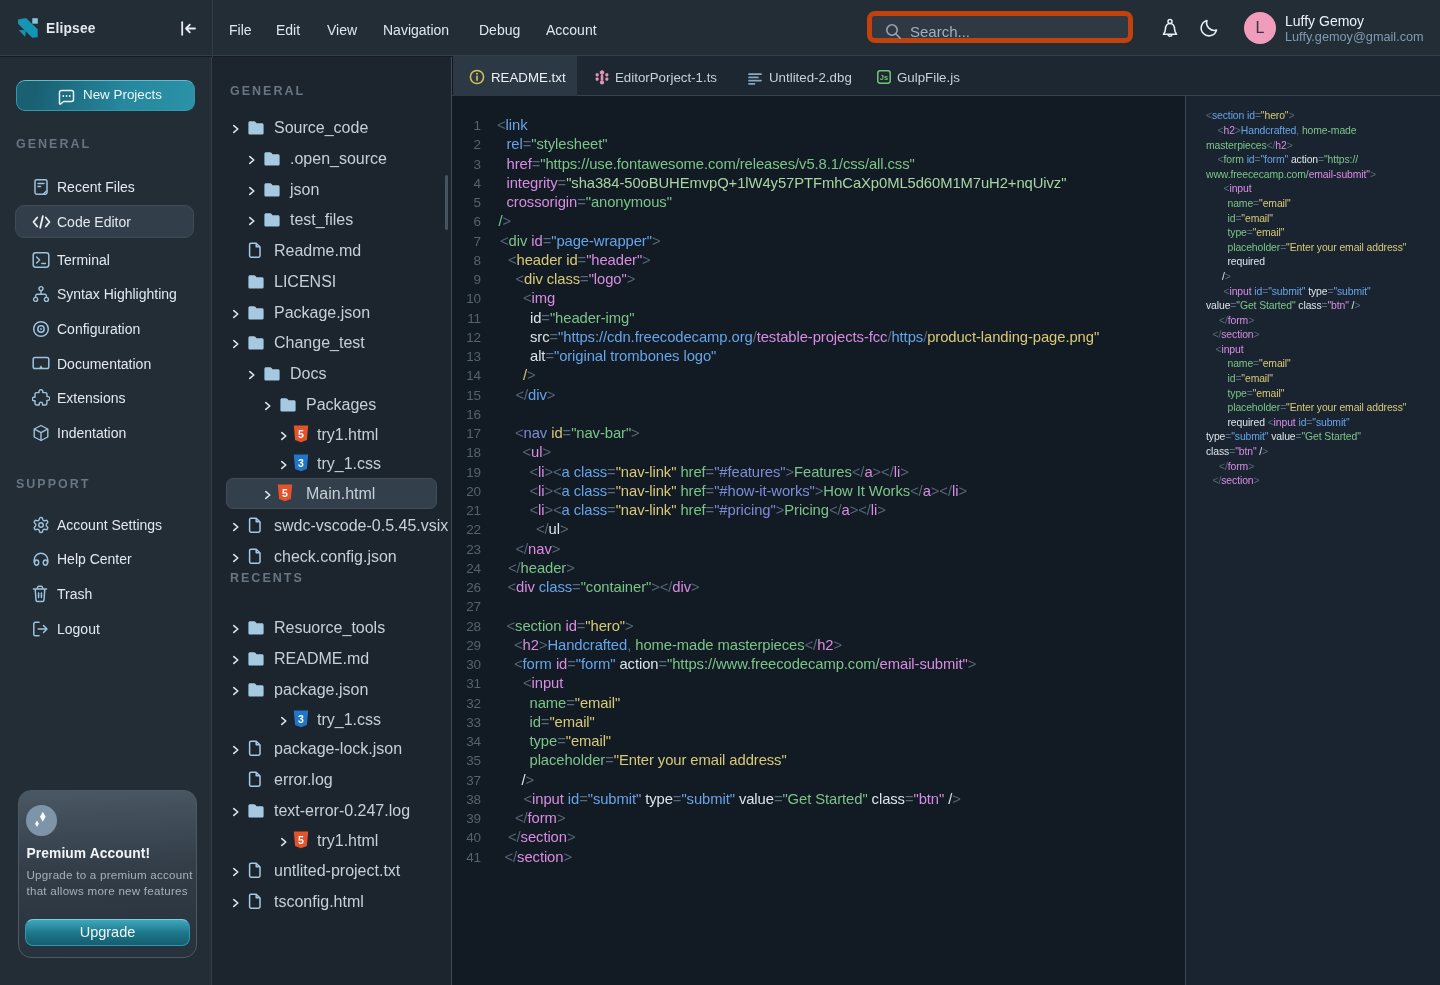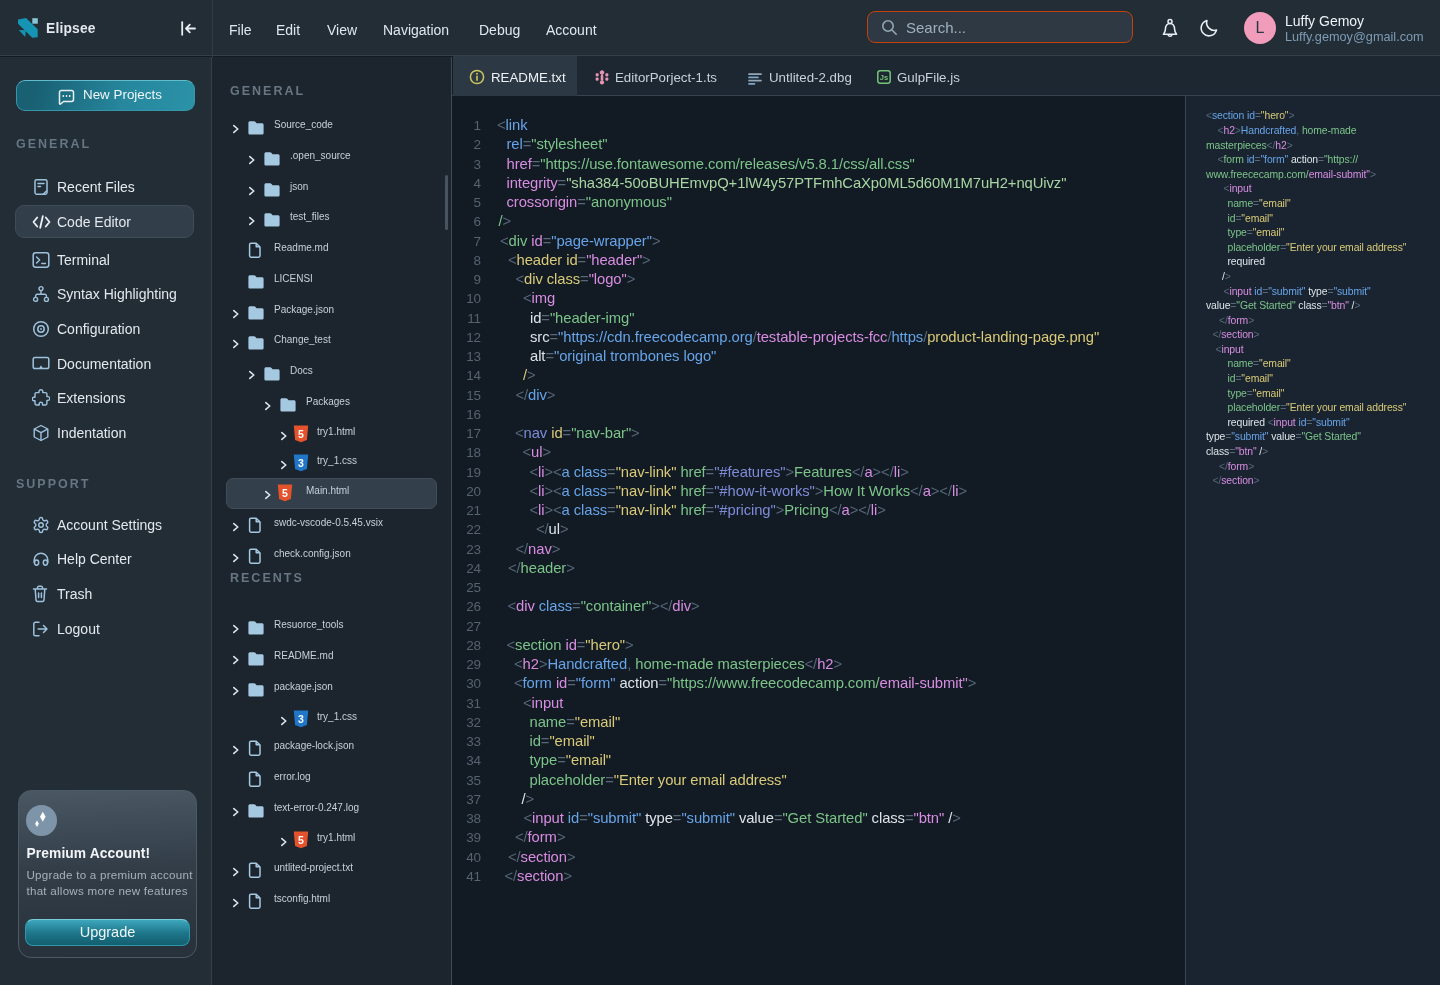--- a/index.html
+++ b/index.html
@@ -18,38 +18,38 @@
 #leftbar { position:absolute; left:0; top:57px; width:212px; height:928px; background:#222d36; border-right:1px solid #333f4b; }
 #tree { position:absolute; left:212px; top:57px; width:240px; height:928px; background:#1c252e; border-right:1px solid #3e4a54; }
 #tabbar { position:absolute; left:453px; top:56px; width:987px; height:40px; background:#1d2731; }
 .activetab { position:absolute; left:453px; top:56px; width:124px; height:40px; background:#2c3843; }
 #editor { position:absolute; left:453px; top:96px; width:731px; height:889px; background:#121a23; }
 #minimap { position:absolute; left:1185px; top:96px; width:255px; height:889px; background:#1a2430; border-left:1px solid #39454f; padding-top:13.4px; }
 .tabt { font-size:13.3px; color:#c8d1d9; } 
 .tabt.on { color:#eef2f6; }
 #logo-title { position:absolute; left:46px; top:21px; font-size:13.8px; font-weight:bold; color:#e2e8ed; letter-spacing:.2px; }
 .menu { position:absolute; top:21.5px; font-size:14px; color:#dfe7ee; }
-#search { position:absolute; left:867px; top:11px; width:266px; height:32px; background:#2e3944; border:1px solid #c2410c; border-radius:8px; }
+#search { position:absolute; left:867px; top:11px; width:266px; height:32px; background:#2e3944; border:5px solid #c2410c; border-radius:8px; }
 #search span { position:absolute; left:38px; top:7px; font-size:15px; color:#9fb1bf; }
 #avatar { position:absolute; left:1244px; top:12px; width:32px; height:32px; border-radius:50%; background:#f19cba; text-align:center; line-height:32px; font-size:16px; color:#2a3845; }
 #uname { position:absolute; left:1285px; top:12.5px; font-size:14px; color:#eef3f7; }
 #uemail { position:absolute; left:1285px; top:29.5px; font-size:12.7px; color:#7f9cb5; }
 #npbtn { position:absolute; left:16px; top:80px; width:179px; height:31px; border-radius:9px; background:linear-gradient(100deg,#196073 11%,#26879d 60%,#2b92a7); border:1px solid #3597ab; border-top-color:#62bccc; }
 #npbtn span { position:absolute; left:66px; top:6px; font-size:13.4px; color:#eef6f8; }
 #npbtn .ic { position:absolute; left:41px; top:7.5px; }
 .shead { position:absolute; font-size:12.5px; font-weight:bold; letter-spacing:2px; color:#677682; }
 .ml2 { font-size:14px; color:#e3e9ee; }
 #selrow { position:absolute; left:15px; top:205px; width:179px; height:33px; border-radius:9px; background:#323e49; border:1px solid #3f4b57; }
 #card { position:absolute; left:18px; top:790px; width:179px; height:168px; border-radius:13px; background:linear-gradient(178deg,#4a5863,#333e49 45%,#27323d 95%); border:1px solid #4d5a64; }
 #card .circ { position:absolute; left:6.5px; top:13.5px; width:31px; height:31px; border-radius:50%; background:#7e95a9; }
 #card .circ svg { margin:5.5px 0 0 5.5px; }
 #card .t1 { position:absolute; left:7.5px; top:55px; font-size:13.8px; font-weight:bold; color:#f2f5f8; letter-spacing:.1px; }
 #card .t2 { position:absolute; left:7.5px; top:76px; font-size:11.6px; color:#a6b1ba; line-height:16px; letter-spacing:.25px; }
 #card .up { position:absolute; left:6px; top:128px; width:165px; height:27px; border-radius:8px; background:linear-gradient(180deg,#3da7bc,#1d7488 55%,#135f70); border:1px solid #2f97ab; border-top-color:#7dcbd9; text-align:center; line-height:25px; font-size:14.5px; color:#eef6f8; }
-.tl { font-size:10px; color:#c6d0d9; }
+.tl { font-size:16px; color:#c6d0d9; }
 .hlrow { position:absolute; left:226px; top:478px; width:211px; height:31px; border-radius:7px; background:#333f4a; border:1px solid #414d59; }
 #scrollbar { position:absolute; left:444.5px; top:175px; width:3px; height:55px; border-radius:2px; background:#47545f; }
 #code { position:absolute; left:453px; top:116px; width:731px; font-size:14.8px; letter-spacing:-0.08px; }
 .cl { height:19.25px; line-height:19.25px; white-space:pre; }
 .ln { display:inline-block; width:28px; text-align:right; color:#55636f; font-size:13.5px; }
 .ct { }
 #minimap .ml { height:14.6px; line-height:14.6px; font-size:10.4px; letter-spacing:-0.1px; white-space:pre; }
 </style>
 </head>
 <body>
@@ -415,21 +415,20 @@
 <div class="cl"><span class="ln">15</span><span class="ct" style="margin-left:34.5px"><i class="g">&lt;/</i><i class="b">div</i><i class="g">&gt;</i></span></div>
 <div class="cl"><span class="ln">16</span><span class="ct" style="margin-left:0px"></span></div>
 <div class="cl"><span class="ln">17</span><span class="ct" style="margin-left:34px"><i class="g">&lt;</i><i class="v">nav</i><i class="g"> </i><i class="y">id</i><i class="g">=</i><i class="gr">"nav-bar"</i><i class="g">&gt;</i></span></div>
 <div class="cl"><span class="ln">18</span><span class="ct" style="margin-left:41.5px"><i class="g">&lt;</i><i class="p">ul</i><i class="g">&gt;</i></span></div>
 <div class="cl"><span class="ln">19</span><span class="ct" style="margin-left:48.5px"><i class="g">&lt;</i><i class="p">li</i><i class="g">&gt;&lt;</i><i class="b">a</i><i class="g"> </i><i class="b">class</i><i class="g">=</i><i class="y">"nav-link"</i><i class="g"> </i><i class="gr">href</i><i class="g">=</i><i class="v">"#features"</i><i class="g">&gt;</i><i class="gr">Features</i><i class="g">&lt;/</i><i class="p">a</i><i class="g">&gt;&lt;/</i><i class="p">li</i><i class="g">&gt;</i></span></div>
 <div class="cl"><span class="ln">20</span><span class="ct" style="margin-left:48.5px"><i class="g">&lt;</i><i class="p">li</i><i class="g">&gt;&lt;</i><i class="b">a</i><i class="g"> </i><i class="b">class</i><i class="g">=</i><i class="y">"nav-link"</i><i class="g"> </i><i class="gr">href</i><i class="g">=</i><i class="v">"#how-it-works"</i><i class="g">&gt;</i><i class="gr">How It Works</i><i class="g">&lt;/</i><i class="p">a</i><i class="g">&gt;&lt;/</i><i class="p">li</i><i class="g">&gt;</i></span></div>
 <div class="cl"><span class="ln">21</span><span class="ct" style="margin-left:48.5px"><i class="g">&lt;</i><i class="p">li</i><i class="g">&gt;&lt;</i><i class="b">a</i><i class="g"> </i><i class="b">class</i><i class="g">=</i><i class="y">"nav-link"</i><i class="g"> </i><i class="gr">href</i><i class="g">=</i><i class="v">"#pricing"</i><i class="g">&gt;</i><i class="gr">Pricing</i><i class="g">&lt;/</i><i class="p">a</i><i class="g">&gt;&lt;/</i><i class="p">li</i><i class="g">&gt;</i></span></div>
 <div class="cl"><span class="ln">22</span><span class="ct" style="margin-left:55px"><i class="g">&lt;/</i><i class="w">ul</i><i class="g">&gt;</i></span></div>
 <div class="cl"><span class="ln">23</span><span class="ct" style="margin-left:34.5px"><i class="g">&lt;/</i><i class="p">nav</i><i class="g">&gt;</i></span></div>
 <div class="cl"><span class="ln">24</span><span class="ct" style="margin-left:27px"><i class="g">&lt;/</i><i class="gr">header</i><i class="g">&gt;</i></span></div>
-<div class="cl"><span class="ln">25</span><span class="ct" style="margin-left:0px"></span></div>
 <div class="cl"><span class="ln">26</span><span class="ct" style="margin-left:26.5px"><i class="g">&lt;</i><i class="p">div</i><i class="g"> </i><i class="b">class</i><i class="g">=</i><i class="gr">"container"</i><i class="g">&gt;&lt;/</i><i class="p">div</i><i class="g">&gt;</i></span></div>
 <div class="cl"><span class="ln">27</span><span class="ct" style="margin-left:0px"></span></div>
 <div class="cl"><span class="ln">28</span><span class="ct" style="margin-left:25.5px"><i class="g">&lt;</i><i class="gr">section</i><i class="g"> </i><i class="p">id</i><i class="g">=</i><i class="y">"hero"</i><i class="g">&gt;</i></span></div>
 <div class="cl"><span class="ln">29</span><span class="ct" style="margin-left:33px"><i class="g">&lt;</i><i class="p">h2</i><i class="g">&gt;</i><i class="b">Handcrafted</i><i class="g">,</i><i class="gr"> home-made masterpieces</i><i class="g">&lt;/</i><i class="p">h2</i><i class="g">&gt;</i></span></div>
 <div class="cl"><span class="ln">30</span><span class="ct" style="margin-left:33px"><i class="g">&lt;</i><i class="b">form</i><i class="g"> </i><i class="p">id</i><i class="g">=</i><i class="b">"form"</i><i class="g"> </i><i class="w">action</i><i class="g">=</i><i class="gr">"https://www.freecodecamp.com/</i><i class="p">email-submit"</i><i class="g">&gt;</i></span></div>
 <div class="cl"><span class="ln">31</span><span class="ct" style="margin-left:42px"><i class="g">&lt;</i><i class="p">input</i></span></div>
 <div class="cl"><span class="ln">32</span><span class="ct" style="margin-left:48.5px"><i class="gr">name</i><i class="g">=</i><i class="y">"email"</i></span></div>
 <div class="cl"><span class="ln">33</span><span class="ct" style="margin-left:48.5px"><i class="gr">id</i><i class="g">=</i><i class="y">"email"</i></span></div>
 <div class="cl"><span class="ln">34</span><span class="ct" style="margin-left:48.5px"><i class="gr">type</i><i class="g">=</i><i class="y">"email"</i></span></div>
 <div class="cl"><span class="ln">35</span><span class="ct" style="margin-left:48.5px"><i class="gr">placeholder</i><i class="g">=</i><i class="y">"Enter your email address"</i></span></div>

